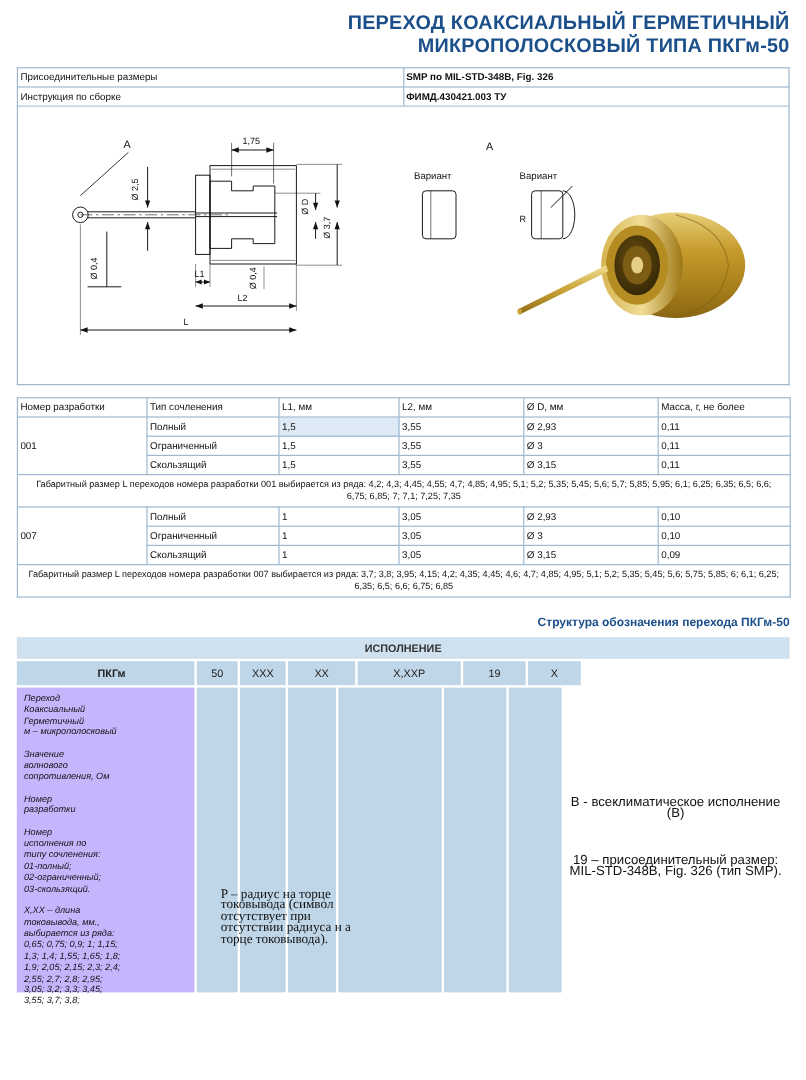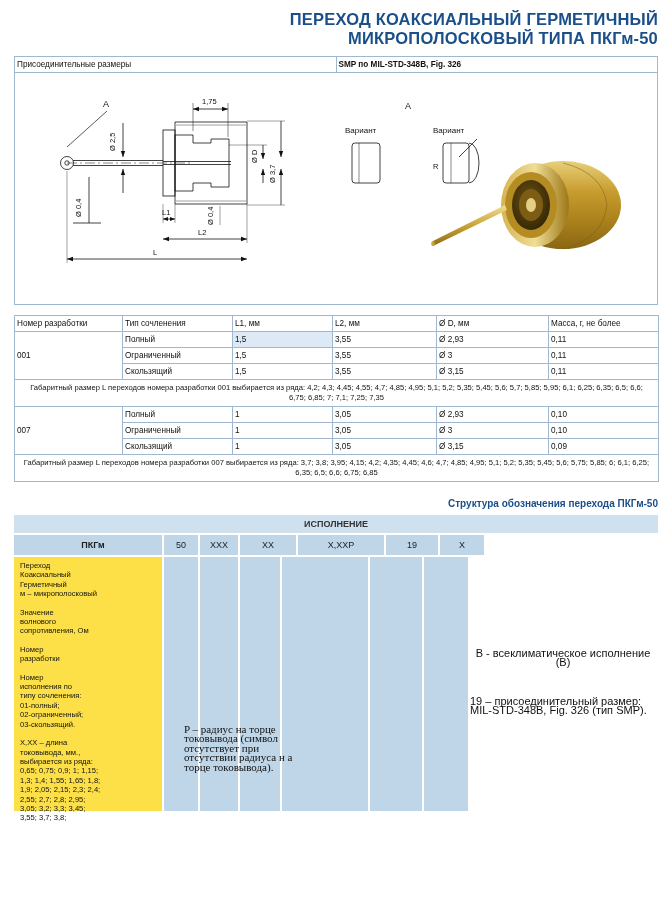--- a/index.html
+++ b/index.html
@@ -88,52 +88,56 @@
   .code-50  { width:34px; }
   .code-xxx { width:38px; }
   .code-xx  { width:56px; }
   .code-xxxp{ width:86px; }
   .code-19  { width:52px; }
   .code-x   { width:44px; }
 
   .struct-body { position:relative; height:254px; margin-top:2px; }
   .col-left {
     position:absolute; left:0; top:0; width:148px; bottom:0;
-    background:#fde047;
-    font-size:7.6px; line-height:9.4px; color:#111; padding:4px 6px;
+    background:#c4b5fd;
+    font-size:7.6px; line-height:9.4px; color:#111; padding:4px 6px;font-style:italic;
   }
   .left-group { margin-bottom:9px; }
   .bar { position:absolute; background:#bfd6e8; }
   .bar-50   { left:150px; top:0;   width:34px; height:254px; }
   .bar-xxx  { left:186px; top:0;   width:38px; height:254px; }
   .bar-xx   { left:226px; top:0;   width:40px; height:254px; }
   .bar-xxxp { left:268px; top:0;   width:86px; height:254px; }
   .bar-19   { left:356px; top:0;   width:52px; height:254px; }
   .bar-x    { left:410px; top:0;   width:44px; height:254px; }
 
   .txt-block { position:absolute; font-size:11px; line-height:9.4px; color:#111; }
   .txt-p     { left:170px; top:168px; width:120px;font-family:Liberation Serif, serif; }
-  .txt-19    { left:456px; top:140px; width:186px; text-align:left; }
+  .txt-19    { left:456px; top:140px; width:186px; text-align:center; }
   .txt-b     { left:456px; top:92px;  width:186px; text-align:center; }
 </style>
 </head>
 <body>
 
 <div class="page">
 
   <div class="title-block">
     <div class="title-line">ПЕРЕХОД КОАКСИАЛЬНЫЙ ГЕРМЕТИЧНЫЙ</div>
     <div class="title-line">МИКРОПОЛОСКОВЫЙ ТИПА ПКГм-50</div>
   </div>
 
   <table class="tbl hdr-tbl">
     <tbody>
         <tr>
       <td class="hdr-left" style="width:50%">Присоединительные размеры</td>
       <td class="hdr-right" style="width:50%">SMP по MIL-STD-348B, Fig. 326</td>
+    </tr>
+    <tr>
+      <td class="hdr-left">Инструкция по сборке</td>
+      <td class="hdr-right">ФИМД.430421.003 ТУ</td>
     </tr>
   </tbody>
     </table>
 
   <div class="drawing-frame">
     <svg width="644" height="232" viewBox="0 0 644 232" xmlns="http://www.w3.org/2000/svg">
       <defs>
         <linearGradient id="brassBody" x1="0" y1="0" x2="0" y2="1">
           <stop offset="0%" stop-color="#e8cf7a"></stop>
           <stop offset="35%" stop-color="#c79c2e"></stop>

